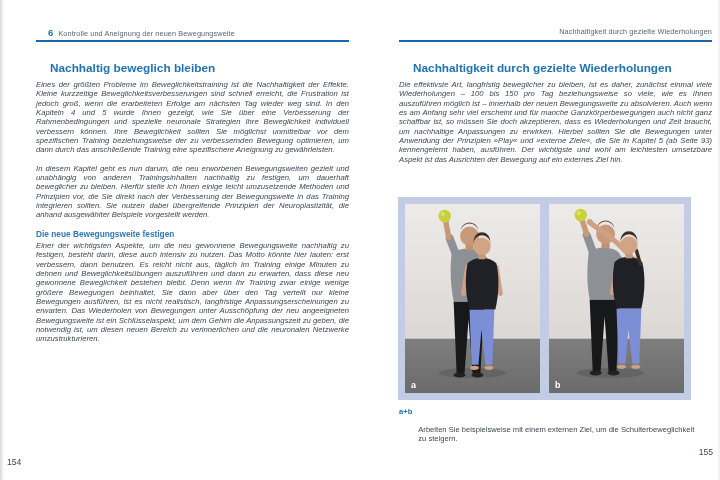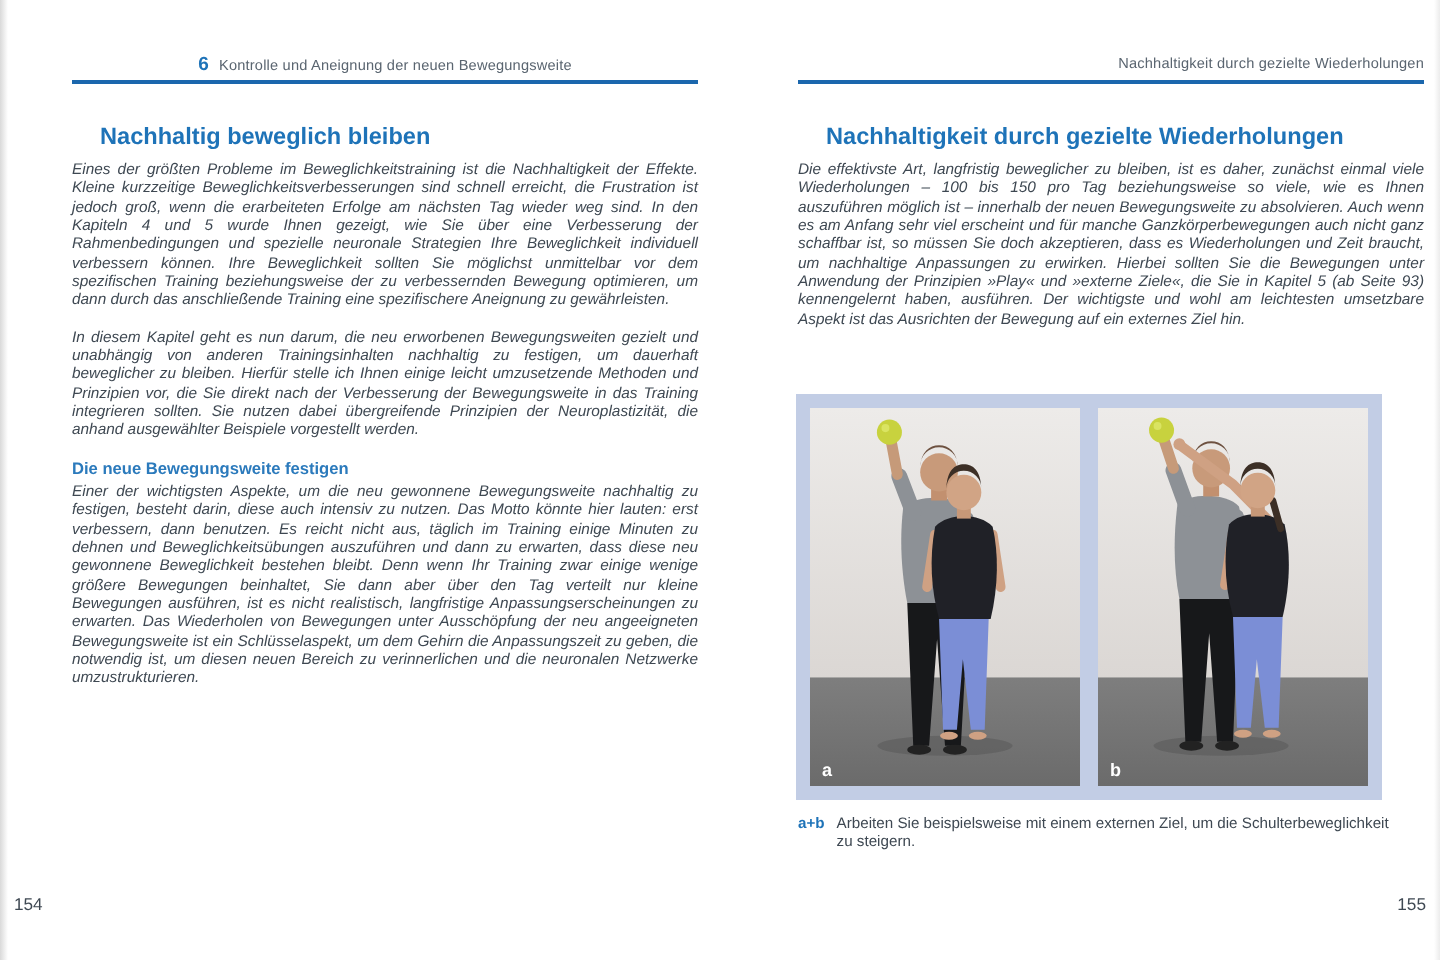--- a/index.html
+++ b/index.html
@@ -10,21 +10,21 @@
     color:#3e4852;
   }
   
   .edge-left{position:absolute;left:0;top:0;width:4px;height:480px;
     background:linear-gradient(to right, rgba(120,120,120,.28), rgba(255,255,255,0));}
   .edge-right{position:absolute;right:0;top:0;width:3px;height:480px;
     background:linear-gradient(to left, rgba(150,150,150,.18), rgba(255,255,255,0));}
 
   
   .running-head{position:absolute;top:27px;font-size:7.3px;color:#5a6570;letter-spacing:.1px;}
-  .running-head.left{left:36px;width:313px;text-align:center;}
+  .running-head.left{left:48px;width:313px;text-align:left;}
   .running-head.right{left:399px;width:313px;text-align:right;}
   .chap-num{font-weight:bold;color:#1e73b8;font-size:9.5px;margin-right:5px;}
   .head-rule{position:absolute;top:40px;height:2px;background:#1b67ad;}
   .head-rule.left{left:36px;width:313px;}
   .head-rule.right{left:399px;width:313px;}
 
   
   .col{position:absolute;top:62px;width:313px;}
   .col.left{left:36px;}
   .col.right{left:399px;}
@@ -53,25 +53,25 @@
     position:absolute;left:6px;bottom:3px;color:#ffffff;
     font-weight:bold;font-size:9px;line-height:9px;
   }
 
   
   .caption{
     position:absolute;left:399px;top:407px;width:305px;
     display:flex;gap:6px;font-size:7.6px;line-height:9.3px;color:#3e4852;
   }
   .cap-prefix{font-weight:bold;color:#1e73b8;white-space:nowrap;}
-  .cap-text{flex:1;text-align:left;}
+  .cap-text{flex:1;text-align:left;margin-top:18px;}
 
   
   .folio{position:absolute;top:447px;font-size:8.6px;color:#3e4852;}
-  .folio.left{left:7px;}
+  .folio.left{left:7px;margin-top:10px;}
   .folio.right{right:7px;}
 </style>
 </head>
 <body>
 
 <div class="edge-left"></div>
 <div class="edge-right"></div>
 
 <div class="running-head left">
   <span class="chap-num">6</span><span>Kontrolle und Aneignung der neuen Bewegungsweite</span>

